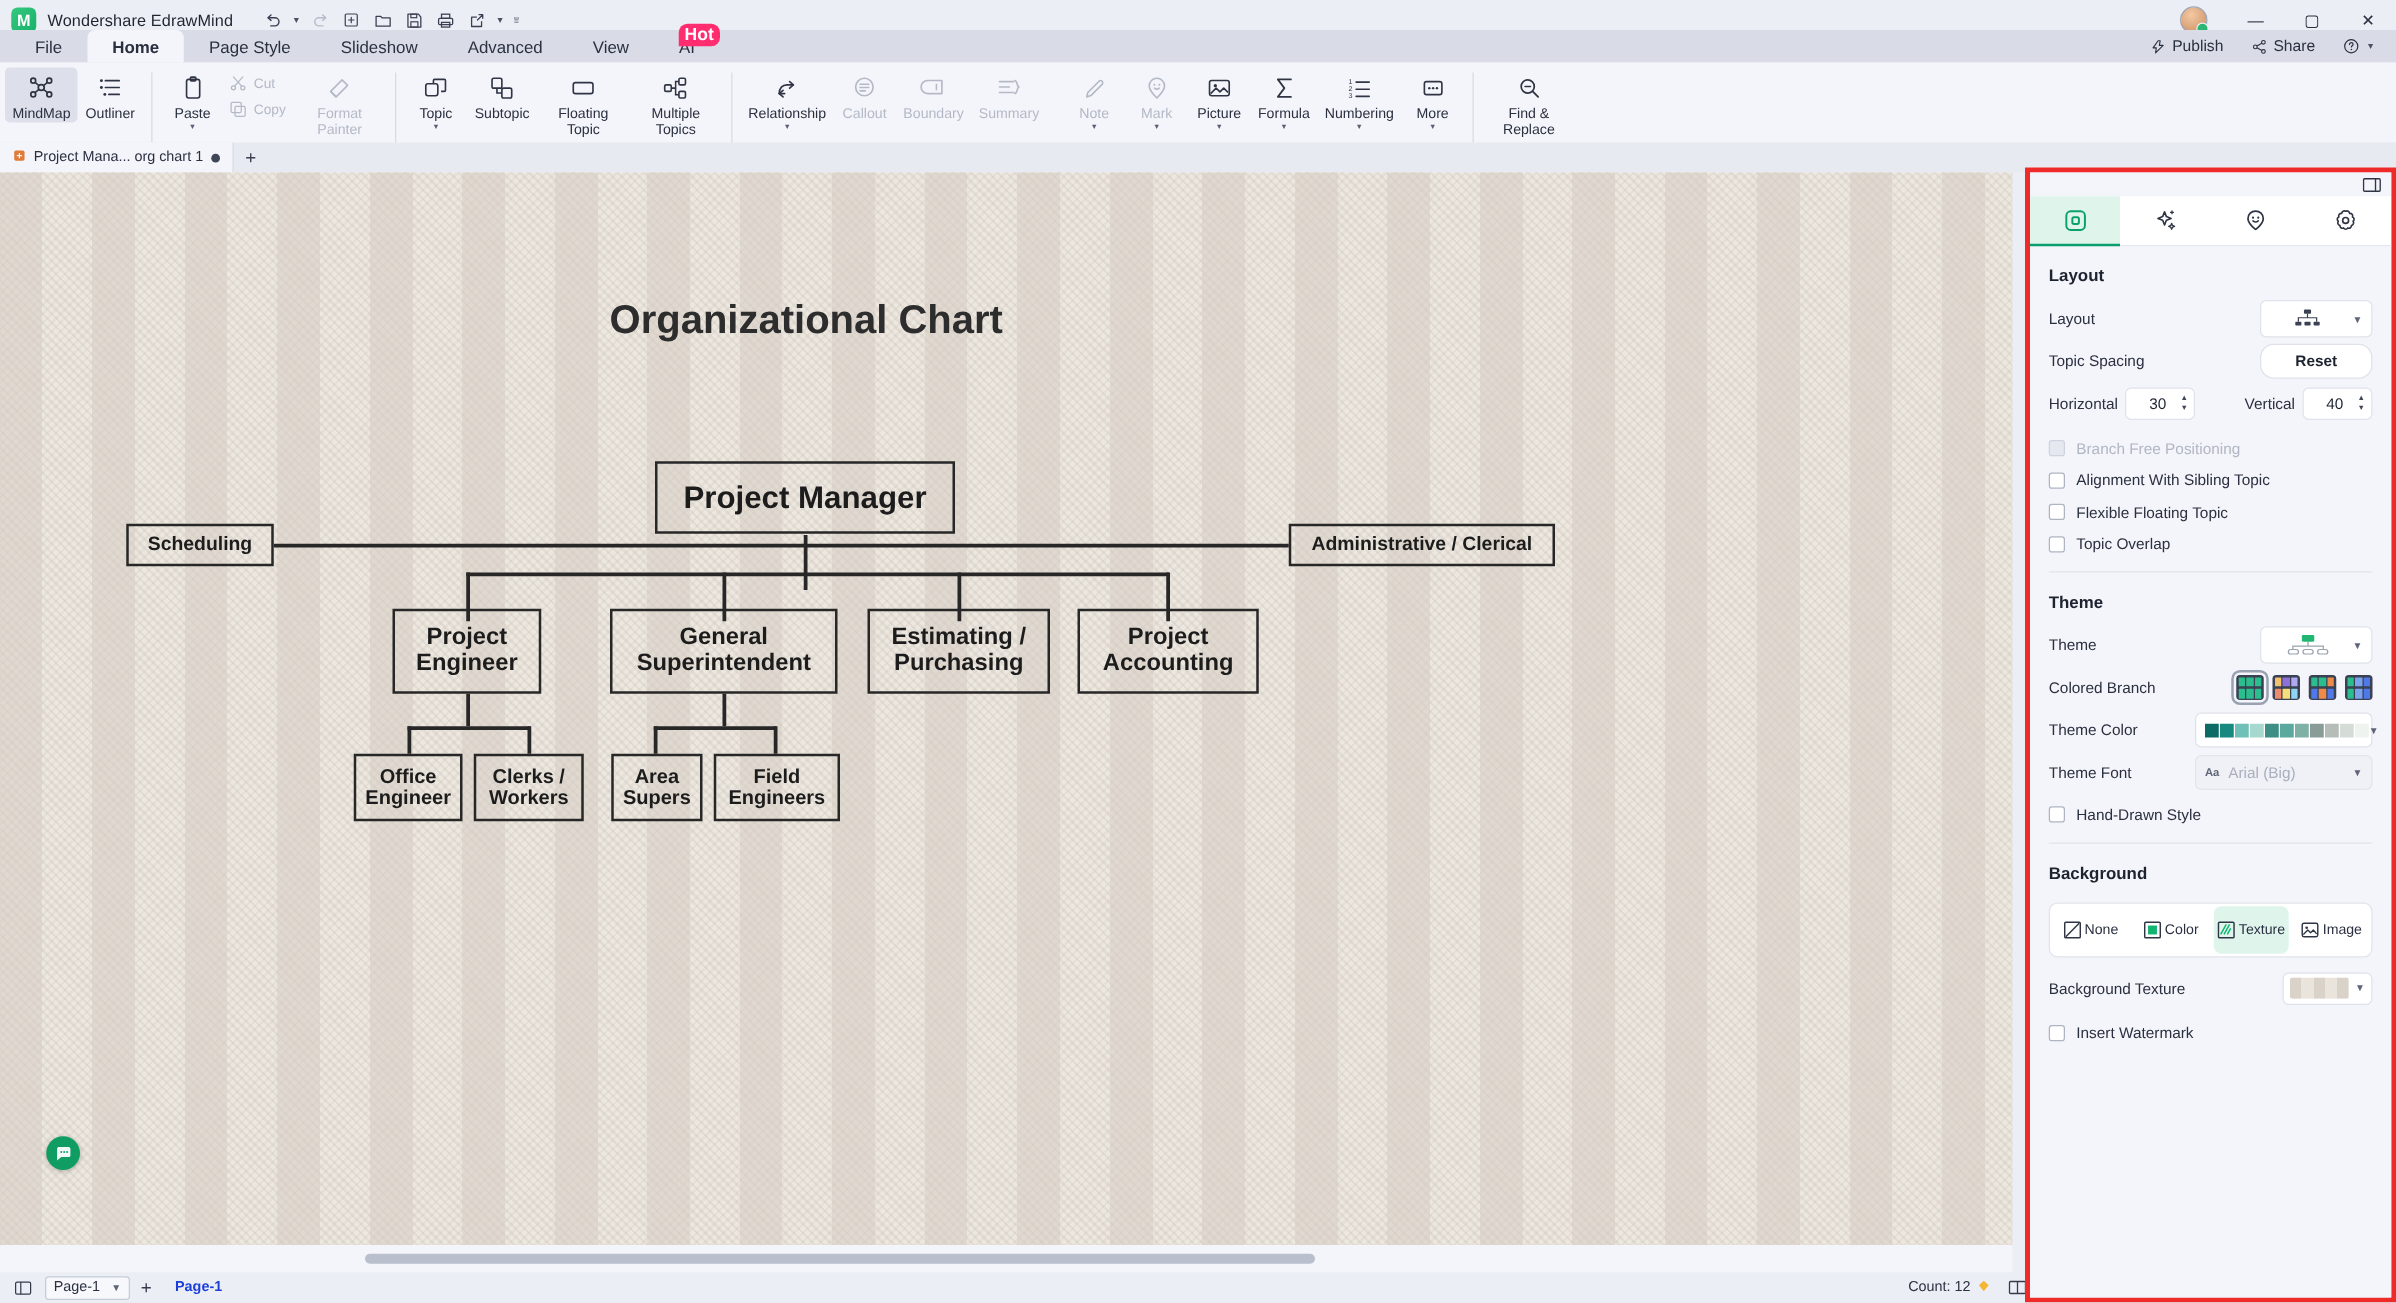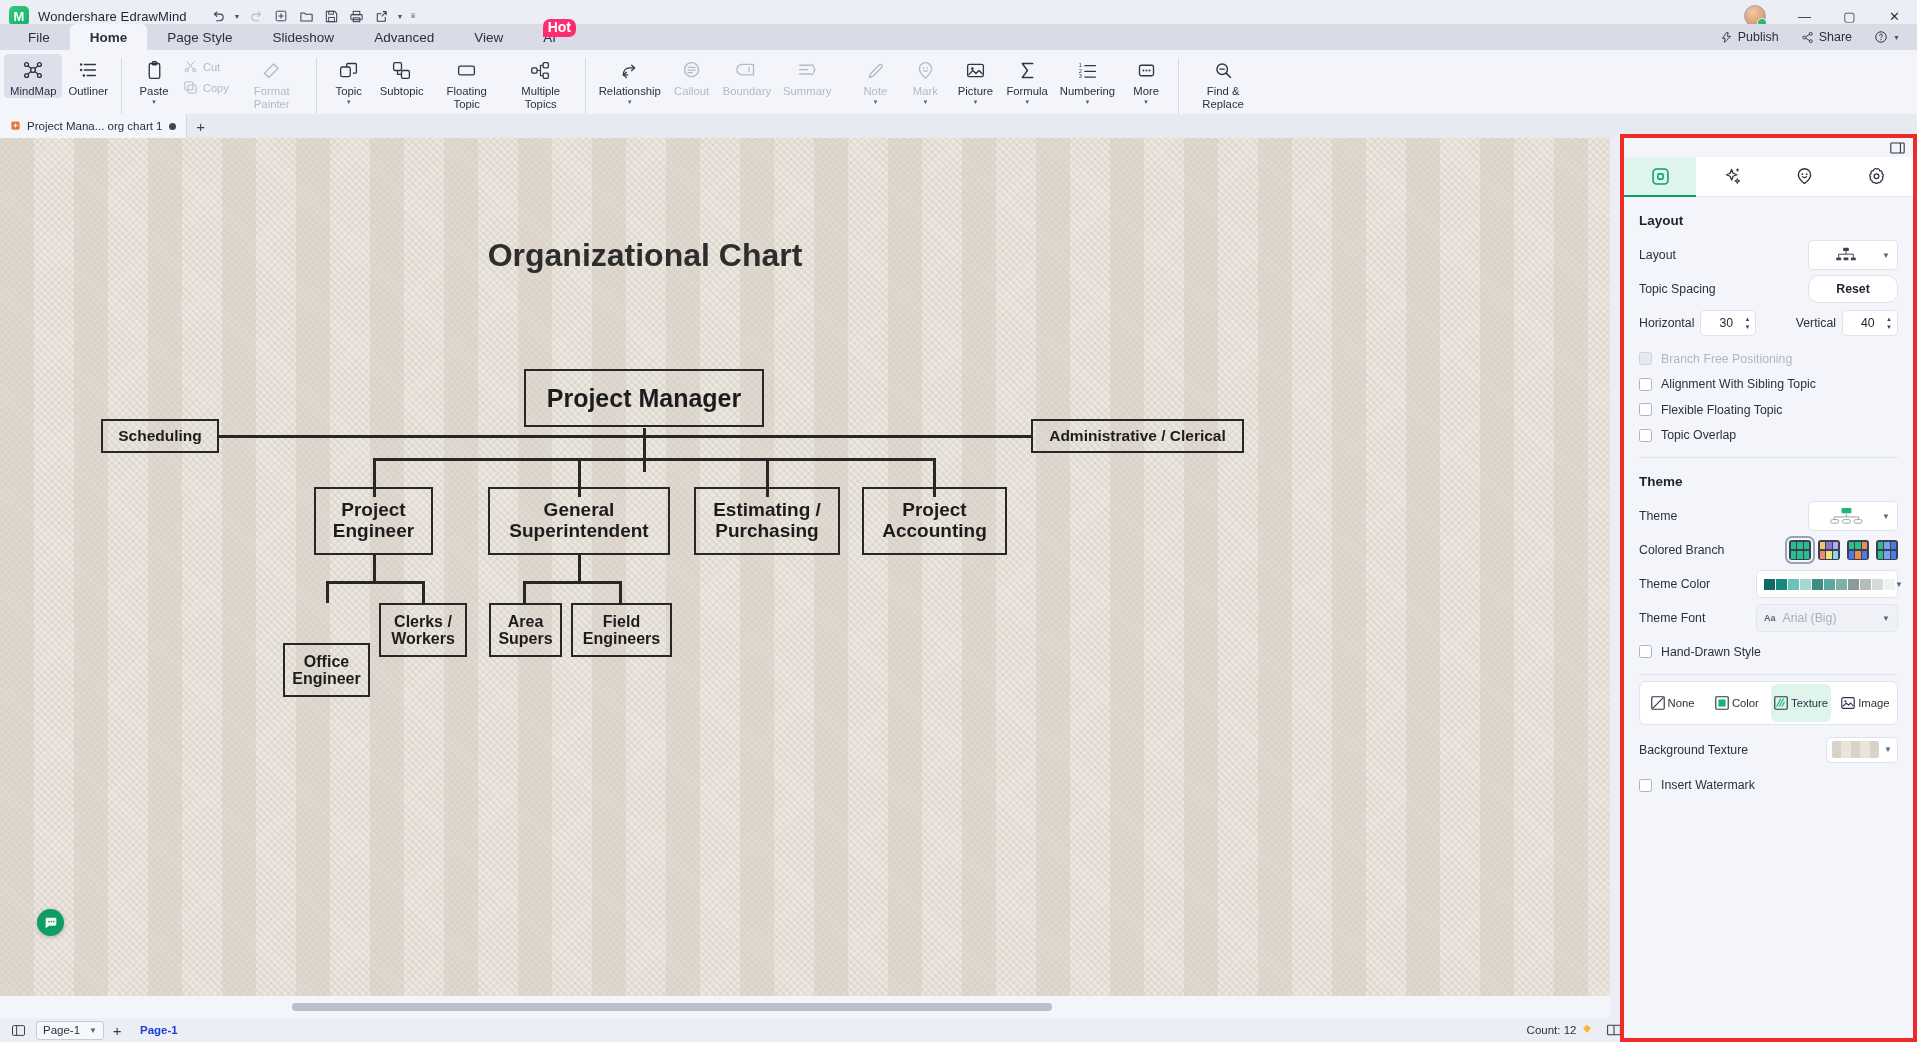--- a/index.html
+++ b/index.html
@@ -713,21 +713,21 @@
     <div class="node lvl2" style="left:694px; top:349px; width:146px; height:68px;">
       <span style="white-space:pre-line">Estimating /
 Purchasing</span>
     </div>
 
     <div class="node lvl2" style="left:862px; top:349px; width:145px; height:68px;">
       <span style="white-space:pre-line">Project
 Accounting</span>
     </div>
 
-    <div class="node lvl3" style="left:283px; top:465px; width:87px; height:54px;margin-top:40px;">
+    <div class="node lvl3" style="left:283px; top:465px; width:87px; height:54px;">
       <span style="white-space:pre-line">Office
 Engineer</span>
     </div>
 
     <div class="node lvl3" style="left:379px; top:465px; width:88px; height:54px;">
       <span style="white-space:pre-line">Clerks /
 Workers</span>
     </div>
 
     <div class="node lvl3" style="left:489px; top:465px; width:73px; height:54px;">
@@ -1016,20 +1016,21 @@
         </div>
       </div>
 
       <div class="cbrow" style="margin-top:4px;">
         <span class="cbox"></span>
         <span class="cbtext">Hand-Drawn Style</span>
       </div>
 
       <div class="divider"></div>
 
+      <div class="rp-h">Background</div>
 
       <div class="bg-group">
         <div class="bg-item">
           <span class="bgi">
             <svg width="16" height="16" viewBox="0 0 18 18">
                 <rect x="2" y="2" width="14" height="14" rx="1" stroke="#2f3545" stroke-width="1.3" fill="none"></rect>
                 <path d="M3 15 15 3" stroke="#2f3545" stroke-width="1.3"></path>
               </svg>
           </span>
           <span class="bgl">None</span>

